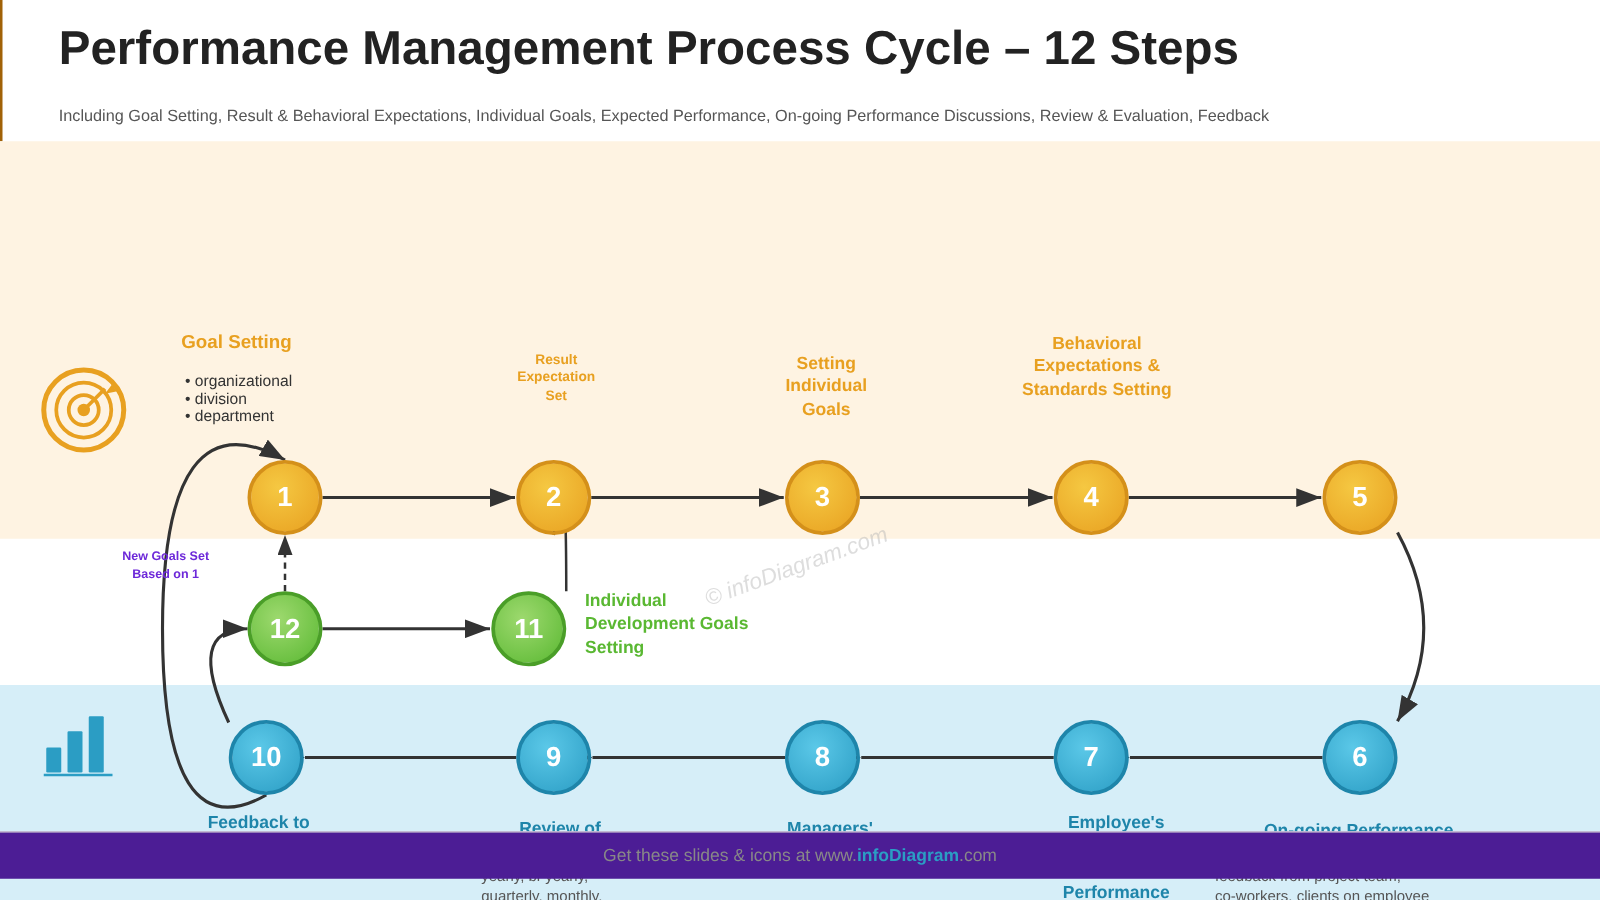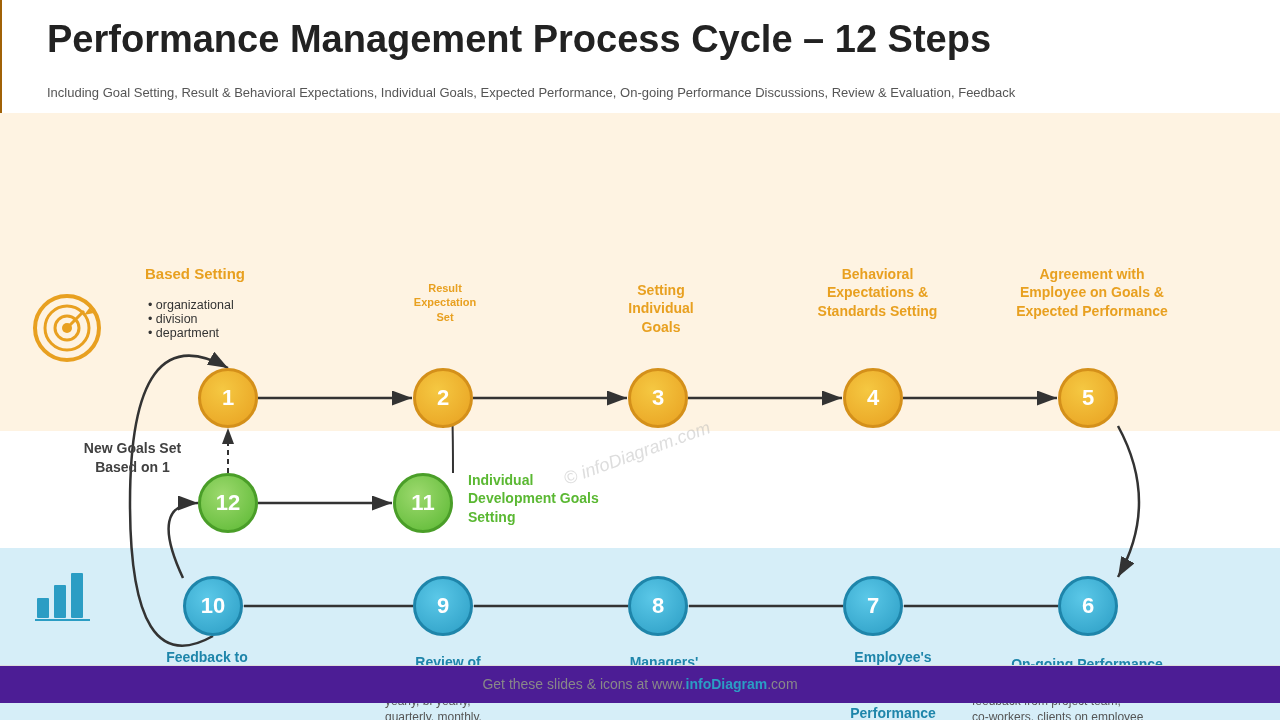--- a/index.html
+++ b/index.html
@@ -89,43 +89,40 @@
   <div style="position:absolute;top:450px;left:32px;z-index:10;">
     <svg width="65" height="60" viewBox="0 0 65 60">
       <rect x="5" y="35" width="12" height="20" fill="#2b9dc4" rx="1"></rect>
       <rect x="22" y="22" width="12" height="33" fill="#2b9dc4" rx="1"></rect>
       <rect x="39" y="10" width="12" height="45" fill="#2b9dc4" rx="1"></rect>
       <line x1="3" y1="57" x2="58" y2="57" stroke="#2b9dc4" stroke-width="2"></line>
     </svg>
   </div>
 
   <div style="position:absolute;top:152px;left:145px;text-align:center;font-weight:bold;color:#e8a020;font-size:15px;z-index:10;">
-    <span>Based Setting</span>
+    <span>Goal Setting</span>
   </div>
   <div style="position:absolute;top:185px;left:148px;font-size:12.5px;color:#333;z-index:10;">
     <div>• organizational</div>
     <div>• division</div>
     <div>• department</div>
   </div>
 
   <div style="position:absolute;top:168px;left:380px;text-align:center;font-weight:bold;color:#e8a020;font-size:11px;z-index:10;line-height:1.35;width:130px;">
     <span>Result<br>Expectation<br>Set</span>
   </div>
 
   <div style="position:absolute;top:168px;left:596px;text-align:center;font-weight:bold;color:#e8a020;font-size:14px;z-index:10;line-height:1.35;width:130px;">
     <span>Setting<br>Individual<br>Goals</span>
   </div>
 
   <div style="position:absolute;top:152px;left:795px;text-align:center;font-weight:bold;color:#e8a020;font-size:14px;z-index:10;line-height:1.35;width:165px;">
     <span>Behavioral<br>Expectations &amp;<br>Standards Setting</span>
   </div>
 
-  <div style="position:absolute;top:152px;left:992px;text-align:center;font-weight:bold;color:#e8a020;font-size:14px;z-index:10;line-height:1.35;width:200px;">
-    <span>Agreement with<br>Employee on Goals &amp;<br>Expected Performance</span>
-  </div>
 
   <div style="position:absolute;top:542px;left:972px;text-align:center;font-weight:bold;color:#1e85aa;font-size:14px;z-index:10;line-height:1.35;width:230px;">
     <span>On-going Performance<br>Discussions</span>
   </div>
   <div style="position:absolute;top:580px;left:972px;font-size:12px;color:#555;z-index:10;width:230px;line-height:1.4;">
     <span>feedback from project team,<br>co-workers, clients on employee<br>performance</span>
   </div>
 
   <div style="position:absolute;top:535px;left:808px;text-align:center;font-weight:bold;color:#1e85aa;font-size:14px;z-index:10;line-height:1.35;width:170px;">
     <span>Employee's<br>Self-evaluation<br>on Goals &amp;<br>Performance</span>
@@ -143,21 +140,21 @@
   </div>
 
   <div style="position:absolute;top:535px;left:122px;text-align:center;font-weight:bold;color:#1e85aa;font-size:14px;z-index:10;line-height:1.35;width:170px;">
     <span>Feedback to<br>Employee on<br>How to Improve</span>
   </div>
 
   <div style="position:absolute;top:358px;left:468px;font-weight:bold;color:#5ab832;font-size:14px;z-index:10;line-height:1.35;width:200px;">
     <span>Individual<br>Development Goals<br>Setting</span>
   </div>
 
-  <div style="position:absolute;top:326px;left:55px;font-weight:bold;color:#404040;font-size:14px;z-index:10;line-height:1.4;text-align:center;width:155px;">
+  <div style="position:absolute;top:326px;left:55px;font-weight:bold;color:#6d28d9;font-size:10px;z-index:10;line-height:1.4;text-align:center;width:155px;">
     <span>New Goals Set<br>Based on 1</span>
   </div>
 
   <div class="circle orange-circle" style="left:198px;top:255px;">
     <span>1</span>
   </div>
 
   <div class="circle orange-circle" style="left:413px;top:255px;">
     <span>2</span>
   </div>

